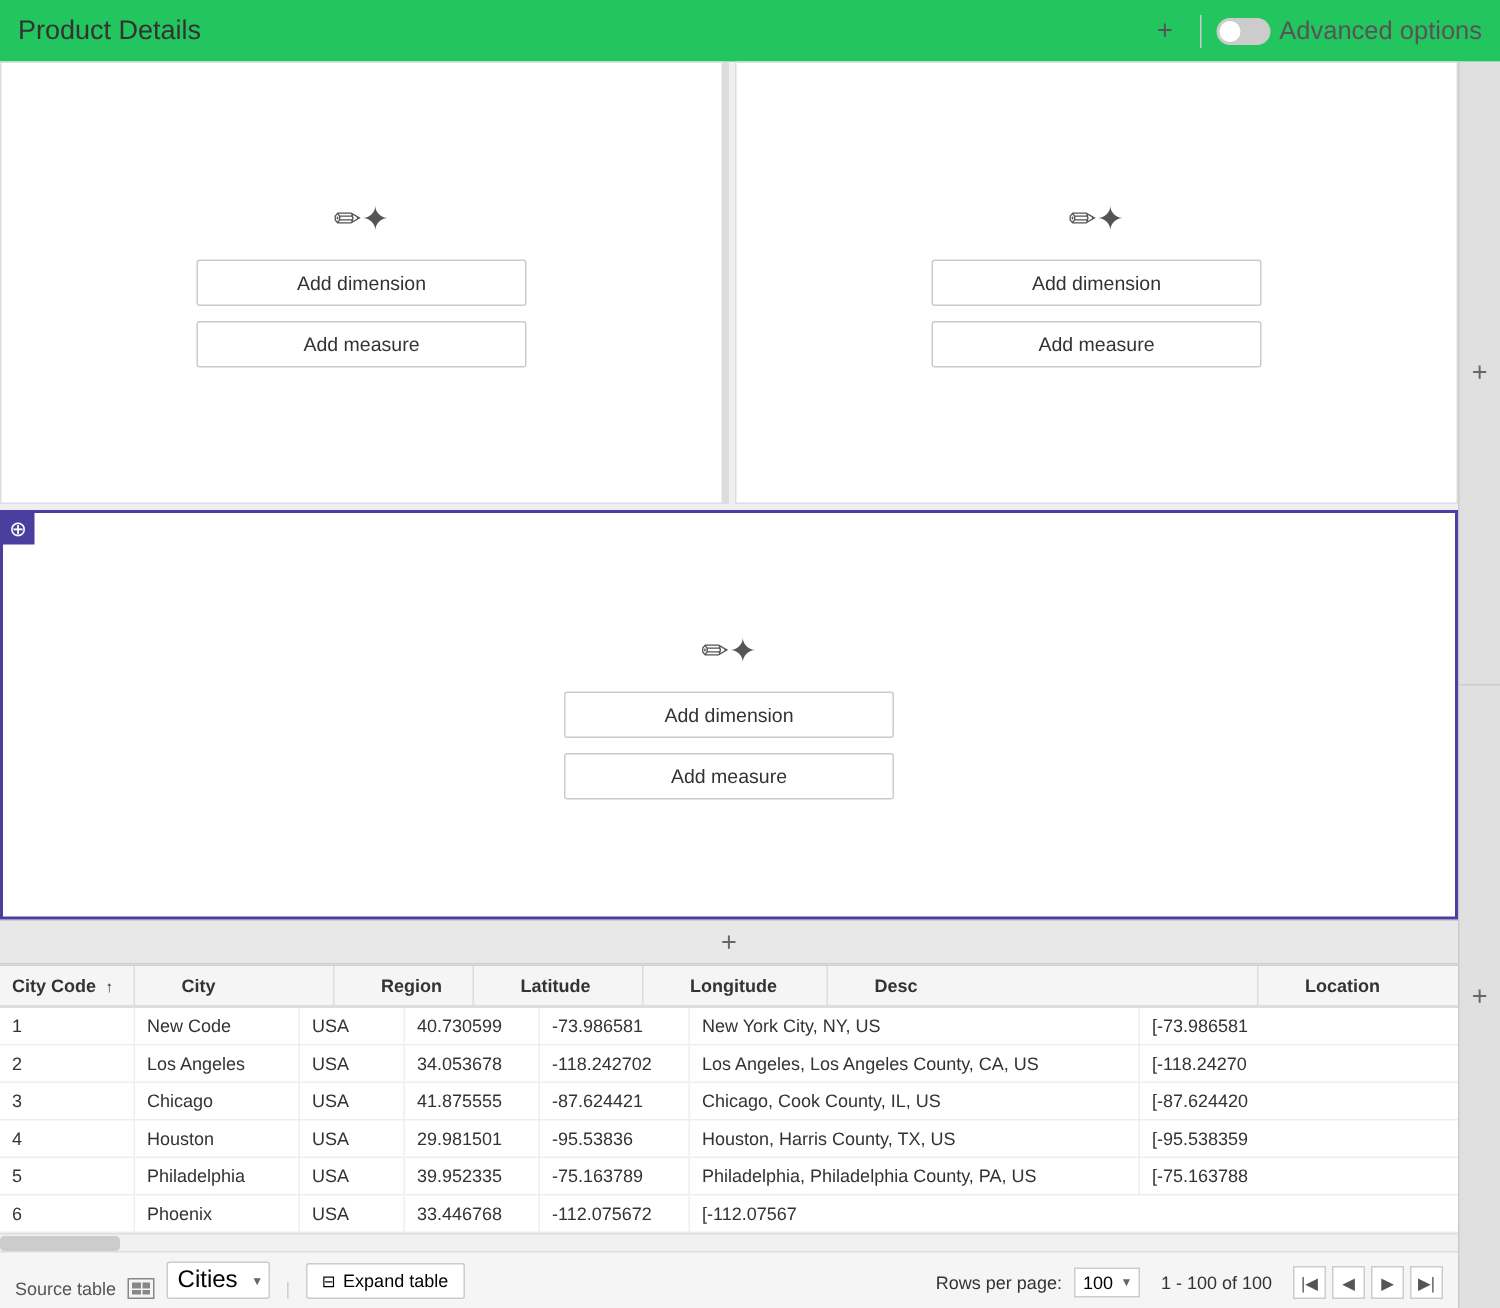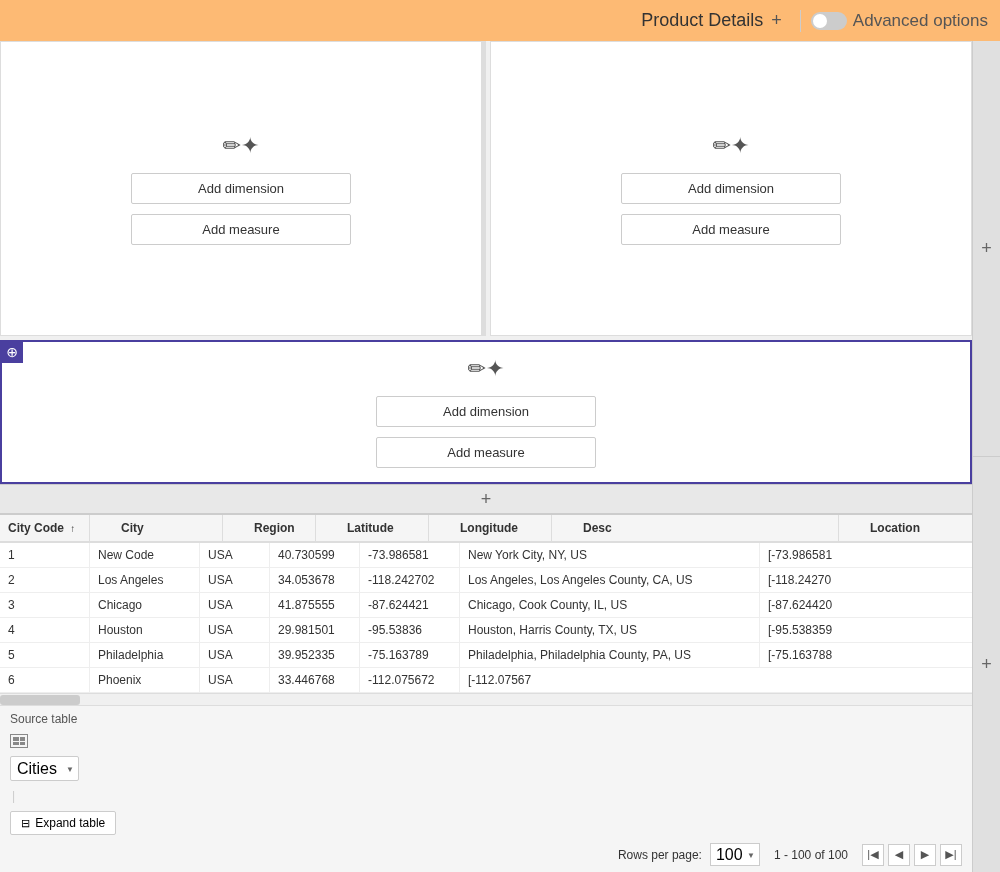--- a/index.html
+++ b/index.html
@@ -1,21 +1,21 @@
 <!DOCTYPE html>
 <html><head>
   <meta charset="utf-8">
   <style>
     * { box-sizing: border-box; margin: 0; padding: 0; }
     body { font-family: 'Segoe UI', Arial, sans-serif; background: #f0f0f0; font-size: 13px; color: #333; }
 
     .page { width: 1000px; height: 872px; display: flex; flex-direction: column; background: #f0f0f0; overflow: hidden; }
 
     
-    .header { display: flex; align-items: center; justify-content: flex-end; padding: 8px 12px; background: #fdba74; min-height: 38px; }
+    .header { display: flex; align-items: center; justify-content: space-between; padding: 8px 12px; background: #22c55e; min-height: 38px; }
     .header-title { font-size: 18px; font-weight: 400; color: #333; }
     .header-right { display: flex; align-items: center; gap: 10px; }
     .add-btn { font-size: 18px; color: #555; cursor: pointer; background: none; border: none; padding: 2px 8px; }
     .toggle-wrap { display: flex; align-items: center; gap: 6px; }
     .toggle { width: 36px; height: 18px; background: #ccc; border-radius: 9px; position: relative; cursor: pointer; }
     .toggle-knob { width: 14px; height: 14px; background: #fff; border-radius: 50%; position: absolute; top: 2px; left: 2px; }
     .advanced-label { font-size: 17px; color: #555; }
     .move-handle { position: absolute; top: -1px; left: -1px; width: 22px; height: 22px; background: #4a3f9f; display: flex; align-items: center; justify-content: center; color: #fff; font-size: 14px; cursor: move; }
 
     
@@ -54,32 +54,32 @@
     .td.location { width: 110px; border-right: none; overflow: hidden; }
 
     
     .sort-arrow { font-size: 10px; margin-left: 3px; }
 
     
     .h-scroll { height: 12px; background: #f0f0f0; border-top: 1px solid #ddd; position: relative; }
     .h-scroll-thumb { position: absolute; left: 0; top: 1px; height: 10px; width: 80px; background: #ccc; border-radius: 3px; }
 
     
-    .footer-bar { display: flex; align-items: flex-start; padding: 6px 10px; background: #f5f5f5; border-top: 1px solid #ddd; gap: 8px; font-size: 12px; color: #333; flex-direction: column; }
+    .footer-bar { display: flex; align-items: flex-end; padding: 6px 10px; background: #f5f5f5; border-top: 1px solid #ddd; gap: 8px; font-size: 12px; color: #333; }
     .footer-source { display: flex; align-items: center; gap: 5px; font-size: 12px; color: #555; }
     .footer-table-icon { width: 18px; height: 14px; border: 1px solid #888; display: inline-grid; grid-template-columns: 1fr 1fr; gap: 1px; padding: 2px; }
     .footer-table-cell { background: #888; }
     .table-select { border: 1px solid #ccc; background: #fff; padding: 3px 20px 3px 6px; font-size: 16px; appearance: none; -webkit-appearance: none; cursor: pointer; border-radius: 2px; }
     .select-wrap { position: relative; display: inline-block; }
     .select-wrap::after { content: '▼'; font-size: 8px; position: absolute; right: 5px; top: 50%; transform: translateY(-50%); color: #666; pointer-events: none; }
     .expand-btn { display: flex; align-items: center; gap: 5px; padding: 4px 10px; border: 1px solid #ccc; background: #fff; cursor: pointer; font-size: 12px; border-radius: 2px; }
     .footer-right { margin-left: auto; display: flex; align-items: center; gap: 8px; }
     .page-nav { display: flex; gap: 4px; align-items: center; }
     .page-nav-btn { width: 22px; height: 22px; border: 1px solid #ccc; background: #fff; cursor: pointer; display: flex; align-items: center; justify-content: center; font-size: 11px; color: #555; }
-    .rows-select { border: 1px solid #ccc; background: #fff; padding: 2px 16px 2px 5px; font-size: 16px; appearance: none; cursor: pointer; }
+    .rows-select { border: 1px solid #ccc; background: #fff; padding: 2px 16px 2px 5px; font-size: 12px; appearance: none; cursor: pointer; }
     .top-row { display: flex; height: 295px; }
     .panel-left { flex: 1; background: #fff; border: 1px solid #ddd; display: flex; flex-direction: column; align-items: center; justify-content: center; gap: 10px; }
     .panel-right { flex: 1; background: #fff; border: 1px solid #ddd; display: flex; flex-direction: column; align-items: center; justify-content: center; gap: 10px; margin-left: 4px; }
     .bottom-section { flex: 1; display: flex; flex-direction: column; position: relative; margin-top: 4px; }
     .bottom-panel-inner { flex: 1; border: 2px solid #4a3f9f; background: #fff; display: flex; flex-direction: column; align-items: center; justify-content: center; gap: 10px; position: relative; }
 
     .full-area { flex: 1; display: flex; overflow: hidden; }
     .main-col { flex: 1; display: flex; flex-direction: column; overflow: hidden; }
     .side-col { width: 28px; background: #e0e0e0; display: flex; flex-direction: column; border-left: 1px solid #ccc; }
     .side-btn { flex: 1; display: flex; align-items: center; justify-content: center; cursor: pointer; color: #666; font-size: 18px; border-bottom: 1px solid #ccc; }

